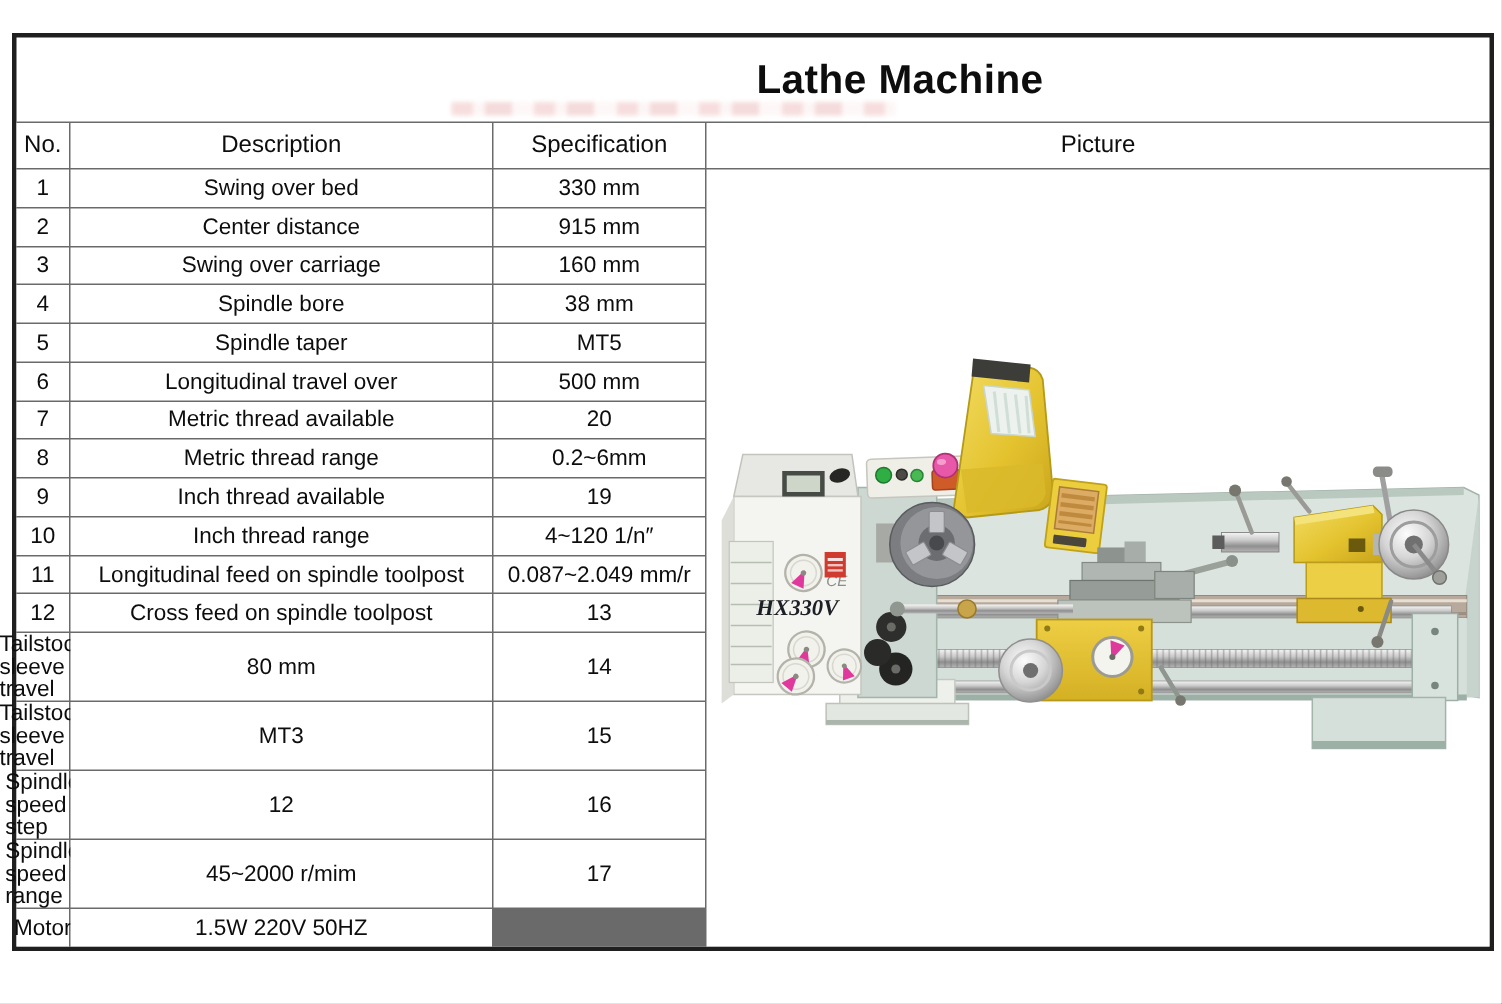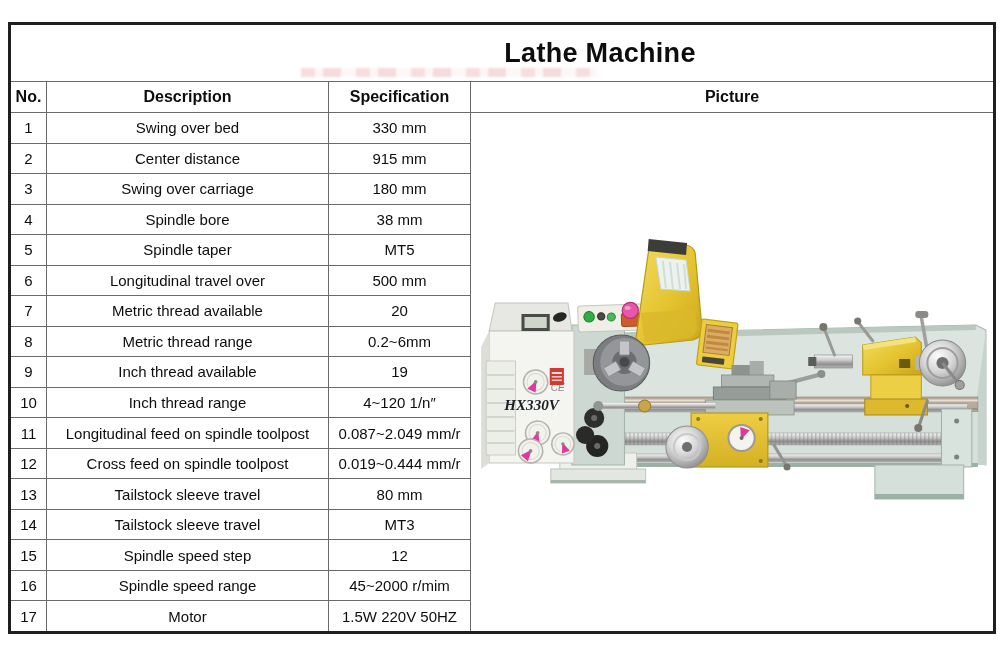--- a/index.html
+++ b/index.html
@@ -13,21 +13,21 @@
   .smudge{position:absolute;left:290px;top:43px;width:296px;height:9px;pointer-events:none;
           background:repeating-linear-gradient(90deg,
             rgba(224,120,120,.45) 0 14px, rgba(224,120,120,.12) 14px 22px,
             rgba(210,90,90,.4) 22px 40px, rgba(224,120,120,.1) 40px 55px);
           filter:blur(1.3px);opacity:.55;}
   .grid{display:grid;grid-template-columns:35px 281px 141px 1fr;
         grid-template-rows:30px repeat(17,1fr);gap:1px;background:#6a6a6a;
         height:calc(100% - 57px);}
   .cell{background:#fff;display:flex;align-items:center;justify-content:center;
         font-size:15px;line-height:1;}
-  .h{font-weight:bold;font-size:16px;}
+  .h{font-weight:normal;font-size:16px;}
   .pic{grid-column:4;grid-row:2 / 19;position:relative;}
   .pic svg{position:absolute;left:0;top:0;width:100%;height:100%;}
 </style>
 </head>
 <body>
 
 <div class="page">
   <div class="doc">
 
     <div class="title-row">
@@ -257,21 +257,21 @@
       <div class="cell">1</div>
       <div class="cell">Swing over bed</div>
       <div class="cell">330 mm</div>
 
       <div class="cell">2</div>
       <div class="cell">Center distance</div>
       <div class="cell">915 mm</div>
 
       <div class="cell">3</div>
       <div class="cell">Swing over carriage</div>
-      <div class="cell">180 mm</div>
+      <div class="cell">160 mm</div>
 
       <div class="cell">4</div>
       <div class="cell">Spindle bore</div>
       <div class="cell">38 mm</div>
 
       <div class="cell">5</div>
       <div class="cell">Spindle taper</div>
       <div class="cell">MT5</div>
 
       <div class="cell">6</div>
@@ -293,21 +293,20 @@
       <div class="cell">10</div>
       <div class="cell">Inch thread range</div>
       <div class="cell">4~120 1/n″</div>
 
       <div class="cell">11</div>
       <div class="cell">Longitudinal feed on spindle toolpost</div>
       <div class="cell">0.087~2.049 mm/r</div>
 
       <div class="cell">12</div>
       <div class="cell">Cross feed on spindle toolpost</div>
-      <div class="cell">0.019~0.444 mm/r</div>
 
       <div class="cell">13</div>
       <div class="cell">Tailstock sleeve travel</div>
       <div class="cell">80 mm</div>
 
       <div class="cell">14</div>
       <div class="cell">Tailstock sleeve travel</div>
       <div class="cell">MT3</div>
 
       <div class="cell">15</div>

